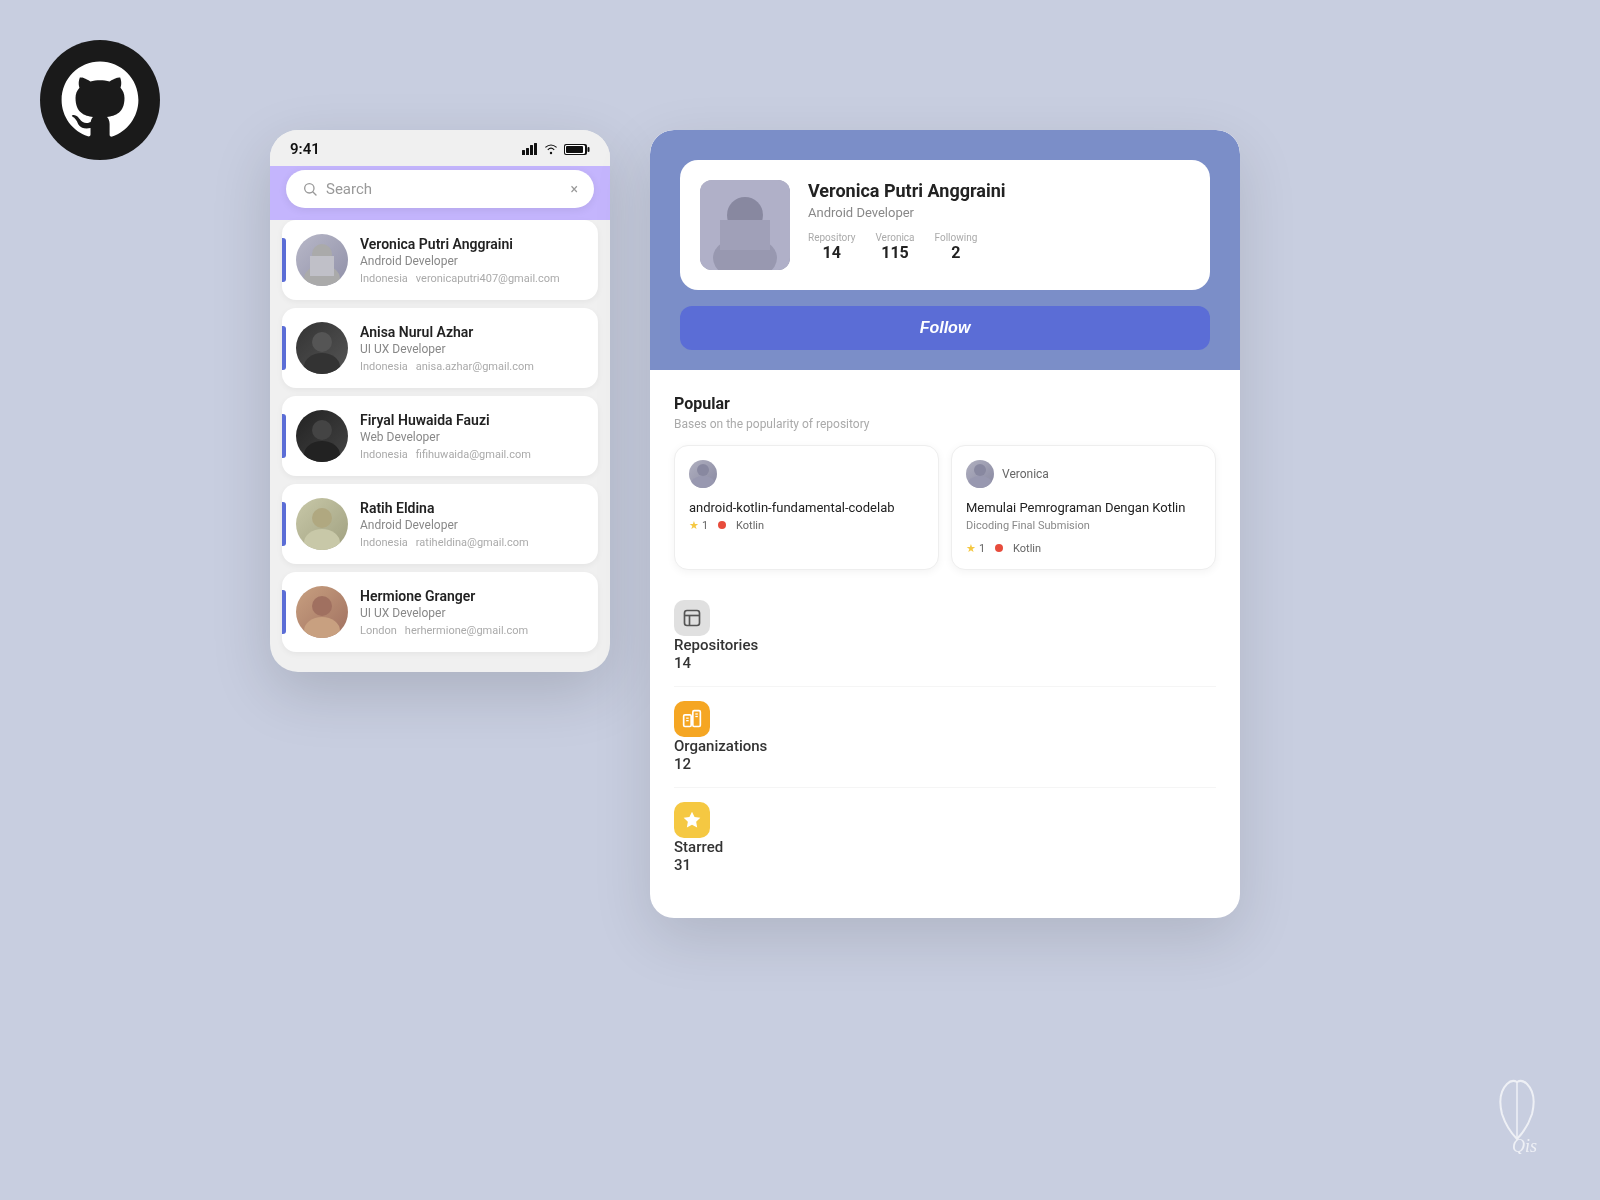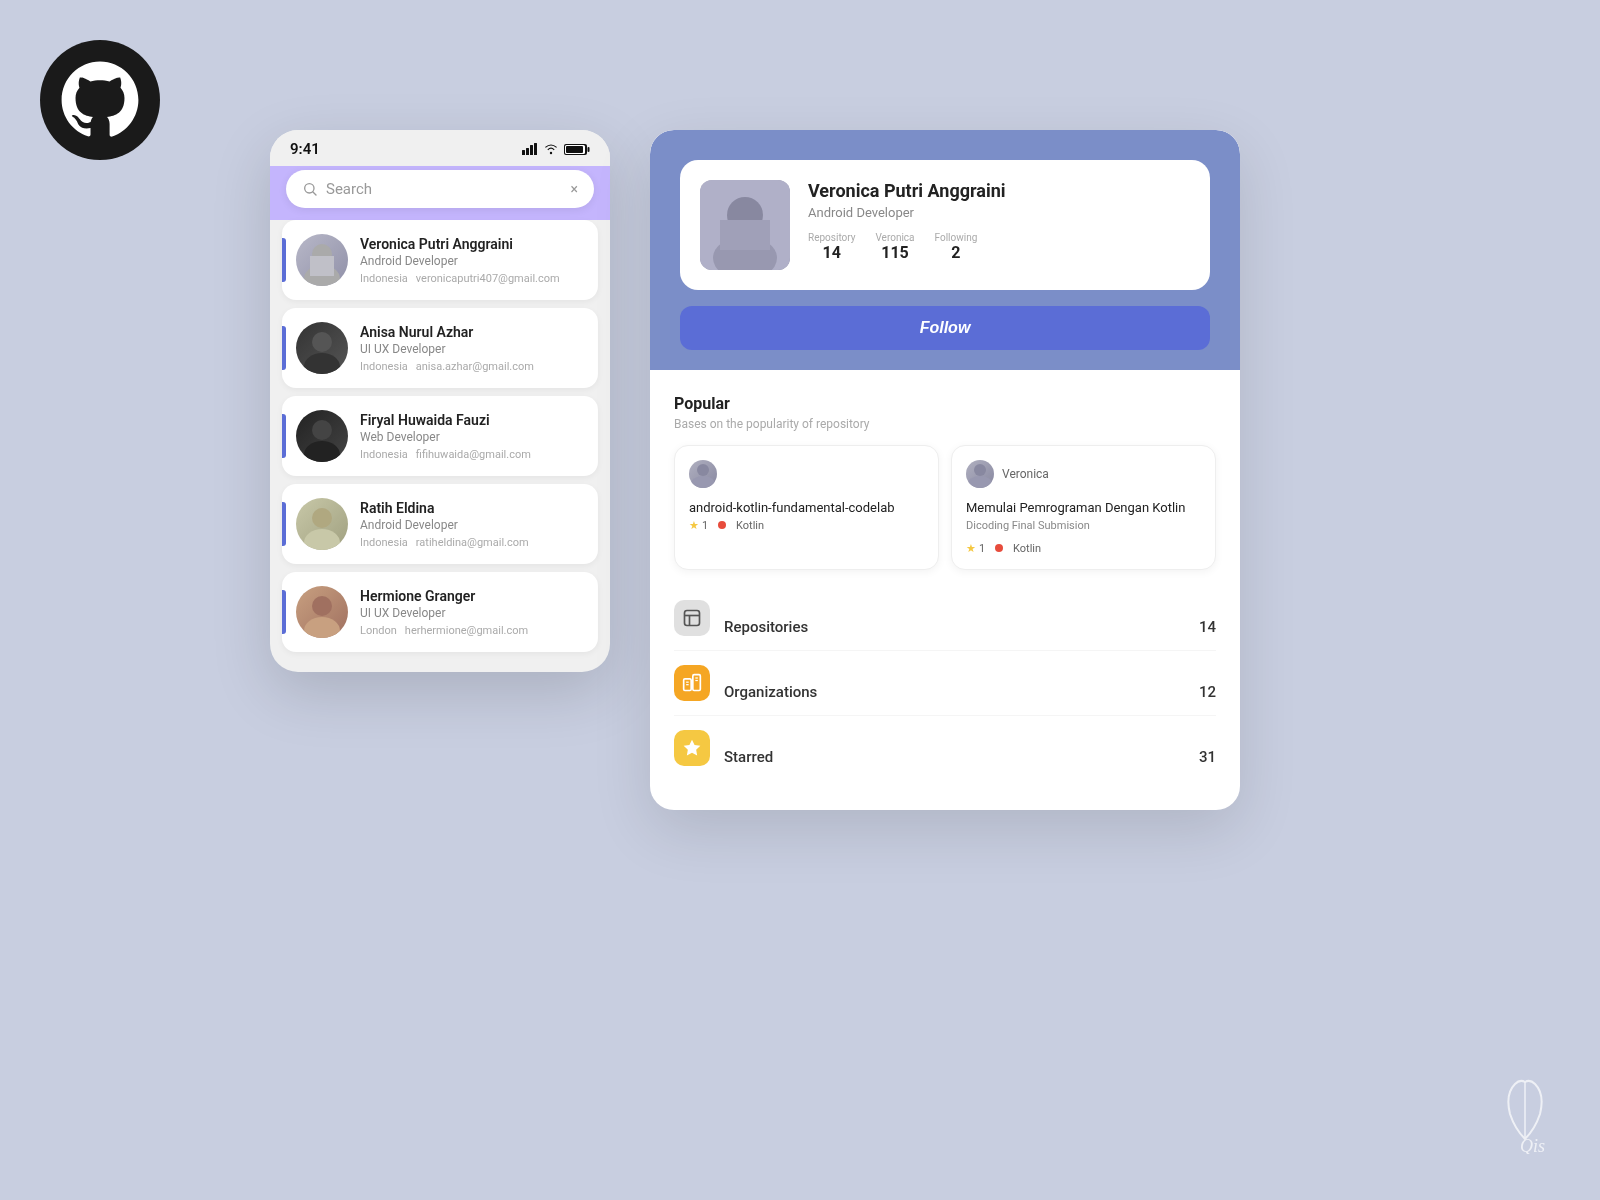--- a/index.html
+++ b/index.html
@@ -323,24 +323,25 @@
       background: #e74c3c;
       display: inline-block;
     }
 
     .menu-items {
       padding: 0 24px;
     }
 
     .menu-item {
       display: flex;
-      align-items: flex-end;
+      align-items: flex-start;
       padding: 14px 0;
       border-bottom: 1px solid #f5f5f5;
       cursor: pointer;
+      flex-direction: column;
     }
 
     .menu-item:last-child { border-bottom: none; }
 
     .menu-icon {
       width: 36px;
       height: 36px;
       border-radius: 10px;
       display: flex;
       align-items: center;
@@ -359,21 +360,21 @@
     .menu-count {
       font-size: 15px;
       color: #333;
       font-weight: 500;
     }
 
     
     .watermark {
       position: absolute;
       bottom: 40px;
-      right: 35px;
+      right: 43px;
       color: white;
       font-size: 24px;
       opacity: 0.7;
     }
 
     
     .av1 { background: linear-gradient(135deg, #b8b8c8, #9090a8); }
     .av2 { background: linear-gradient(135deg, #333, #555); }
     .av3 { background: linear-gradient(135deg, #222, #444); }
     .av4 { background: linear-gradient(135deg, #c8c8a8, #a0a080); }

